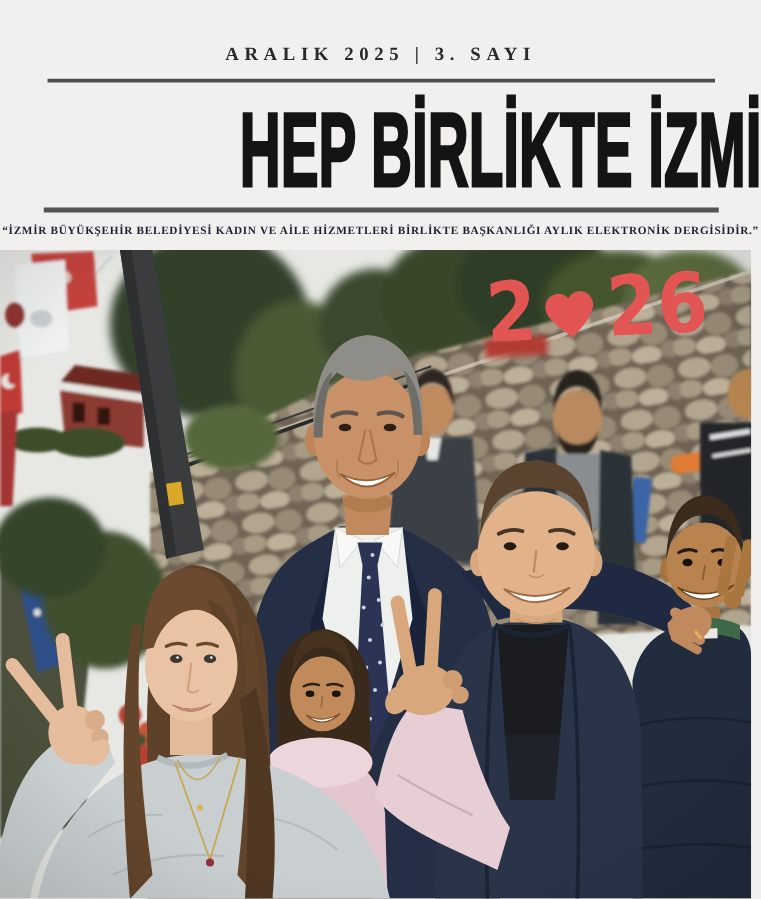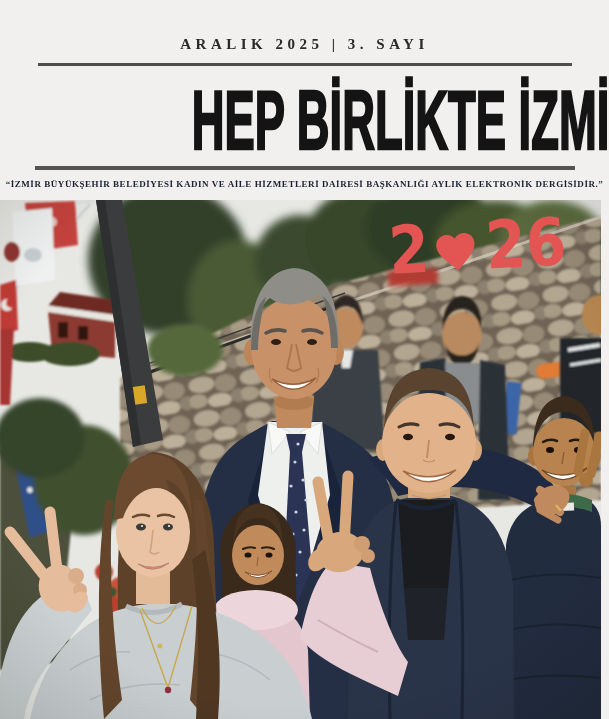--- a/index.html
+++ b/index.html
@@ -43,21 +43,21 @@
 </head>
 <body>
 
 <header class="masthead">
   <div class="issue-line">ARALIK 2025 | 3. SAYI</div>
   <div class="rule rule-top"></div>
   <div class="title-wrap">
     <span class="cover-title">HEP BİRLİKTE İZMİR</span>
   </div>
   <div class="rule rule-bottom"></div>
-  <div class="tagline">“İZMİR BÜYÜKŞEHİR BELEDİYESİ KADIN VE AİLE HİZMETLERİ DAİRESİ BAŞKANLIĞI AYLIK ELEKTRONİK DERGİSİDİR.”</div>
+  <div class="tagline">“İZMİR BÜYÜKŞEHİR BELEDİYESİ KADIN VE AİLE HİZMETLERİ BİRLİKTE BAŞKANLIĞI AYLIK ELEKTRONİK DERGİSİDİR.”</div>
 </header>
 
 <div class="cover-photo" title="Smiling mayor in a navy suit surrounded by four children making peace signs, stone wall, flags, trees and a red-roofed house behind them">
   <svg width="601" height="519" viewBox="0 0 601 519">
     <defs>
       <filter id="b1" x="-30%" y="-30%" width="160%" height="160%">
           <feGaussianBlur stdDeviation="1.2"></feGaussianBlur>
         </filter>
       <filter id="b2" x="-30%" y="-30%" width="160%" height="160%">
           <feGaussianBlur stdDeviation="2.5"></feGaussianBlur>

